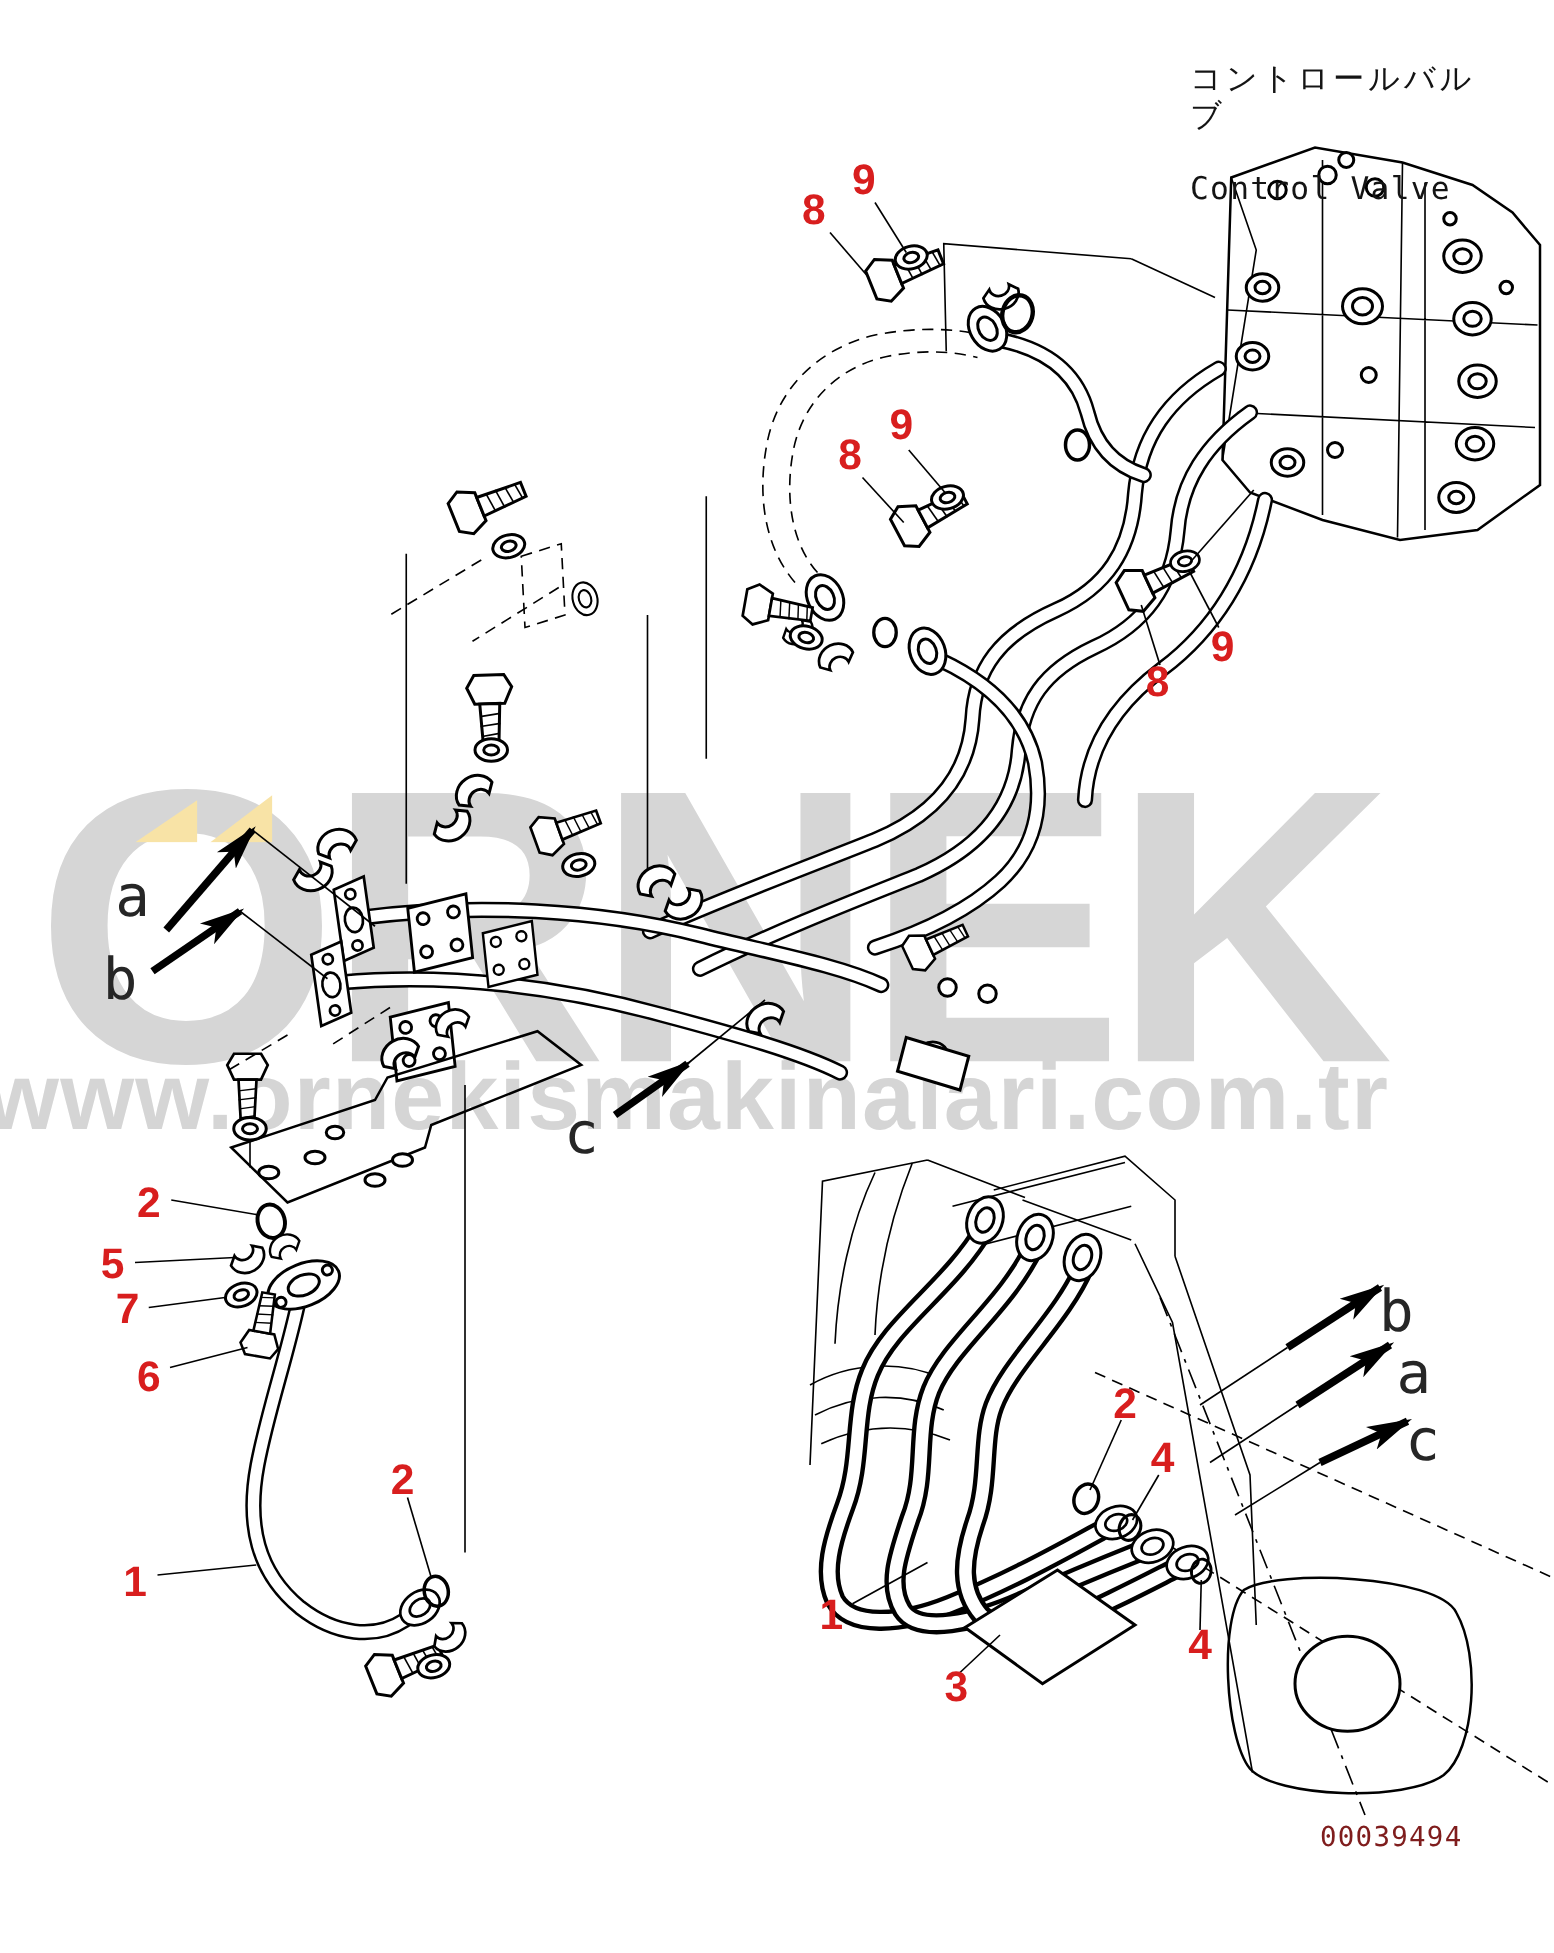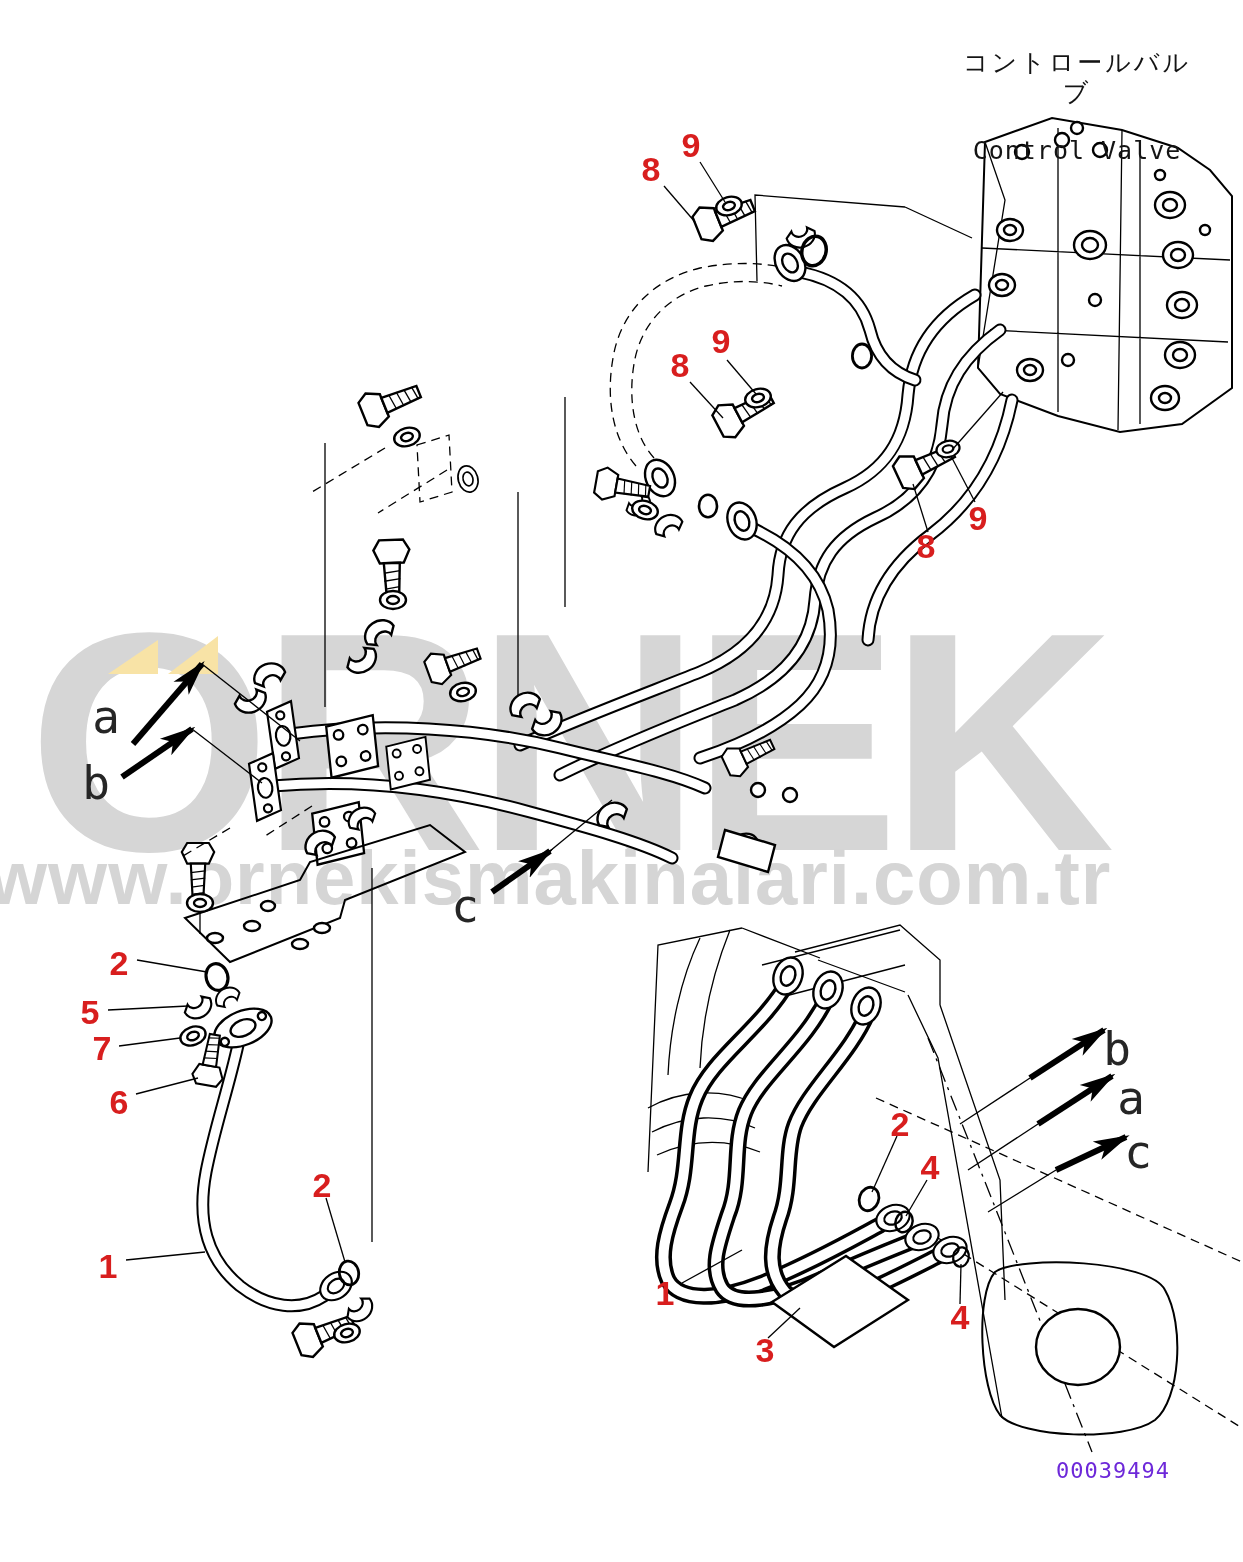--- a/index.html
+++ b/index.html
@@ -29,25 +29,25 @@
   .tube-i{stroke:#fff;stroke-width:9;fill:none;stroke-linecap:round;}
   .thk-o{stroke:#000;stroke-width:17;fill:none;stroke-linecap:round;}
   .thk-i{stroke:#fff;stroke-width:10;fill:none;stroke-linecap:round;}
   .arrow{stroke:#000;stroke-width:6;fill:none;}
   
   .labels{position:absolute;left:0;top:0;width:100%;height:100%;z-index:3;}
   .callout-number{position:absolute;transform:translate(-50%,-50%);
       font:bold 34px "Liberation Sans",sans-serif;color:#d81e1e;}
   .callout-letter{position:absolute;transform:translate(-50%,-50%);
       font:400 46px "DejaVu Sans Mono",monospace;color:#262626;}
-  .title-block{position:absolute;left:952px;top:48px;width:250px;text-align:center;
+  .title-block{position:absolute;left:952px;top:48px;width:250px;
       z-index:3;color:#141414;font-family:"DejaVu Sans Mono",monospace;}
   .title-ja{font-size:25px;letter-spacing:3px;line-height:30px;}
   .title-en{font-size:25px;letter-spacing:1px;line-height:30px;margin-top:28px;}
-  .doc-number{position:absolute;left:1056px;top:1458px;z-index:3;color:#6d28d9;
+  .doc-number{position:absolute;left:1056px;top:1458px;z-index:3;color:#7f1d1d;
       font-family:"DejaVu Sans Mono",monospace;font-size:22px;letter-spacing:1px;}
 </style>
 </head>
 <body>
 
 <div class="page">
 
   <div class="wm-brand">ORNEK</div>
   <div class="wm-tri wm-tri-1"></div>
   <div class="wm-tri wm-tri-2"></div>

